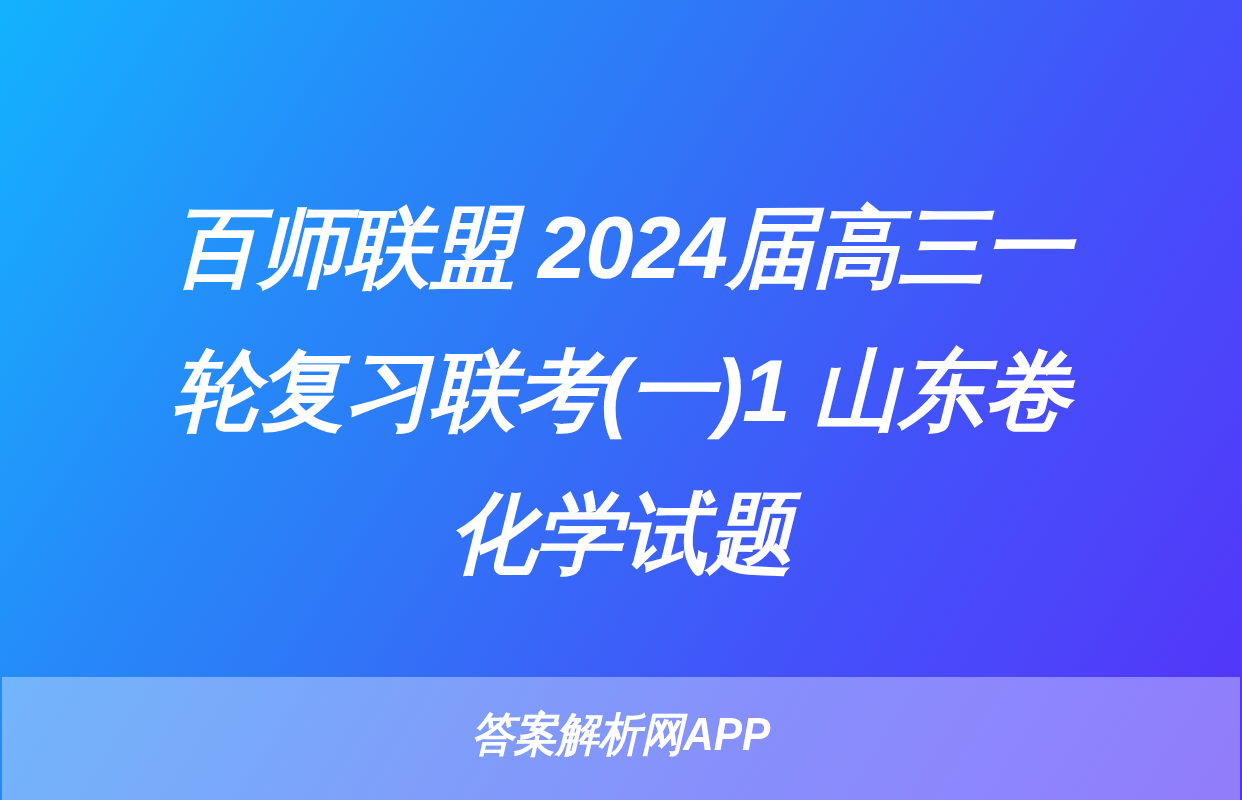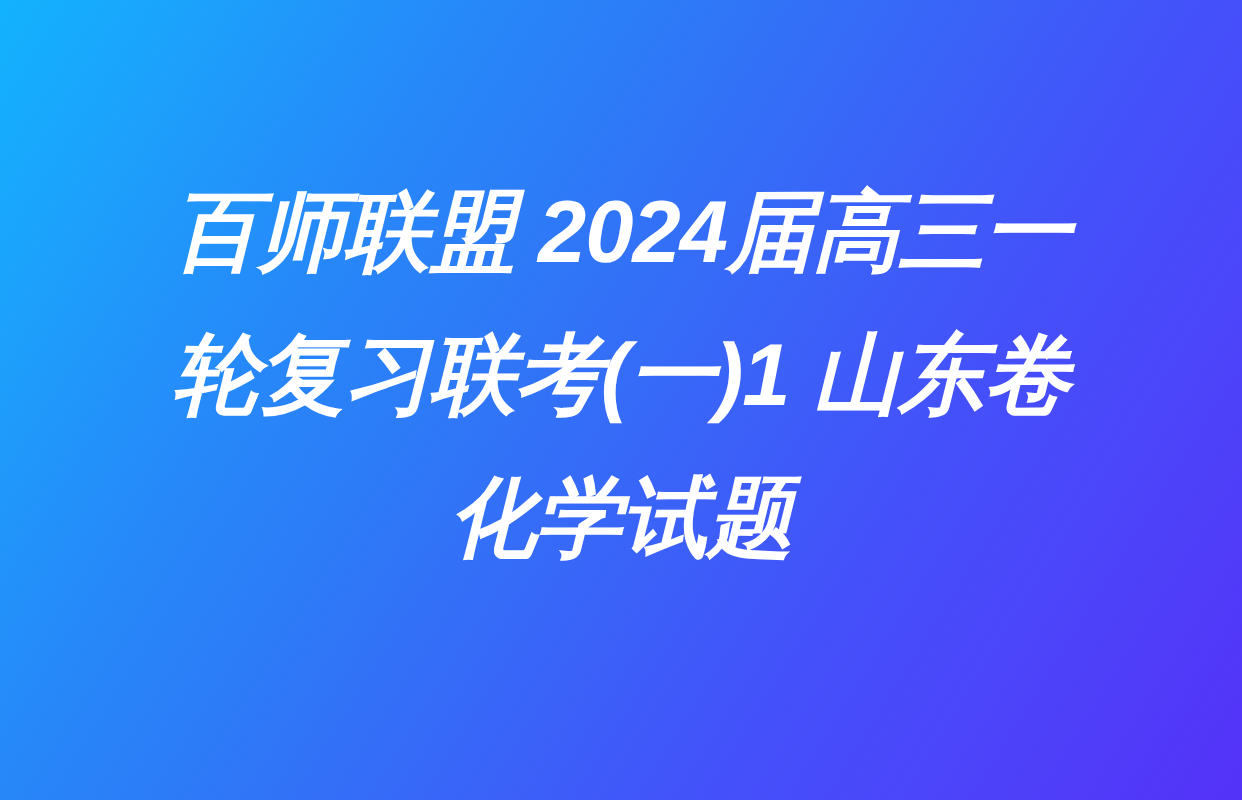--- a/index.html
+++ b/index.html
@@ -25,21 +25,21 @@
         #4450FA 70%,
         #4C45FA 82%,
         #5432F8 100%);
   }
 
   
   #title-block {
     position: absolute;
     left: 0;
     right: 0;
-    top: 160px;
+    top: 176px;
     padding: 0 46px;
     text-align: center;
     box-sizing: border-box;
   }
 
   .title-line {
     display: block;
     color: #ffffff;
     font-size: 88px;
     line-height: 143px;
@@ -81,14 +81,17 @@
 <body>
 
 <div id="card">
 
   <div id="title-block">
     <span class="title-line">百师联盟 2024届高三一</span>
     <span class="title-line">轮复习联考(一)1 山东卷</span>
     <span class="title-line">化学试题</span>
   </div>
 
+  <div id="watermark-band">
+    <div id="watermark-text">答案解析网APP</div>
+  </div>
 
 </div>
 
 </body></html>

